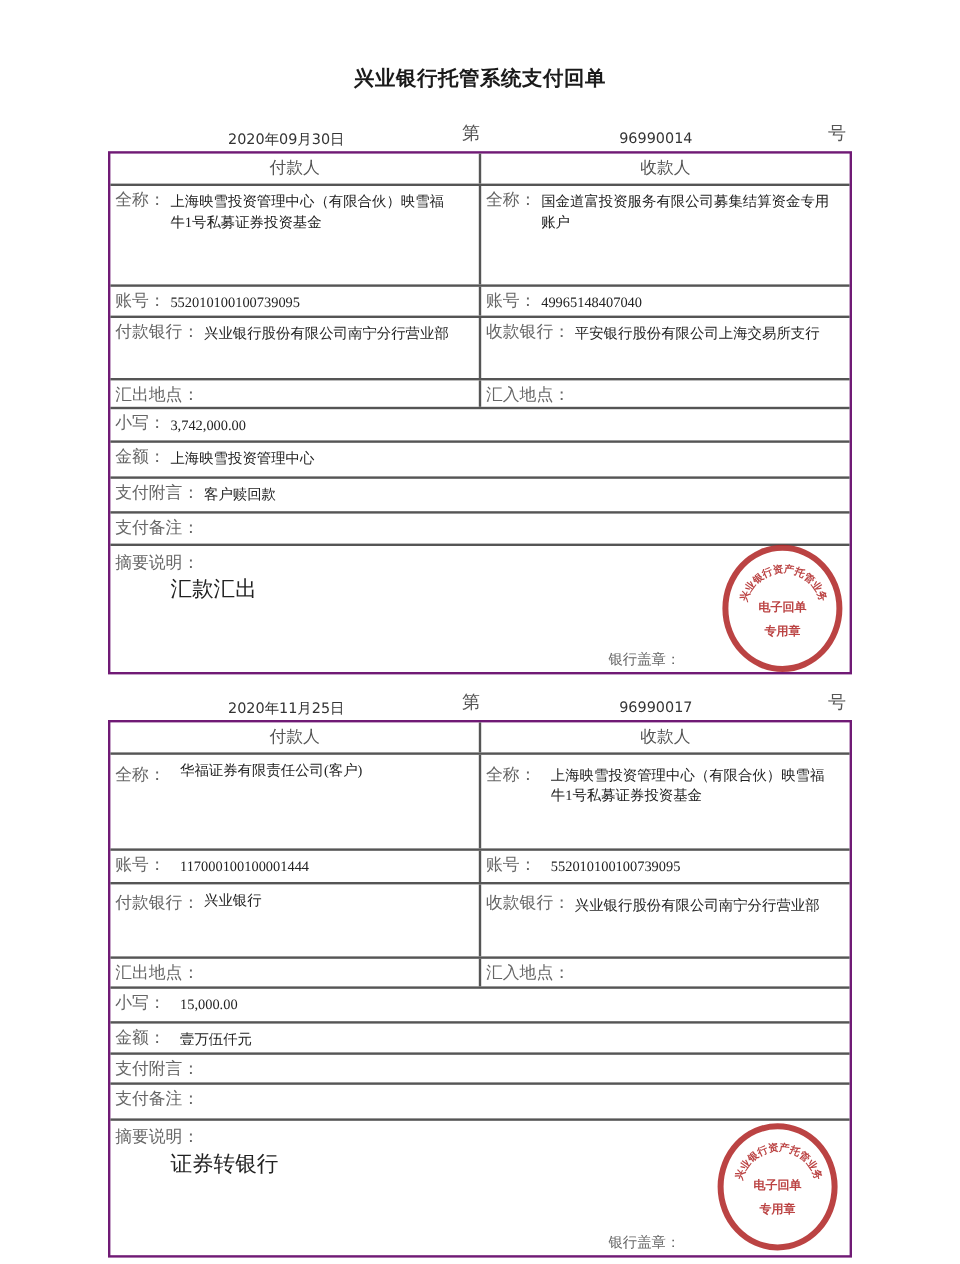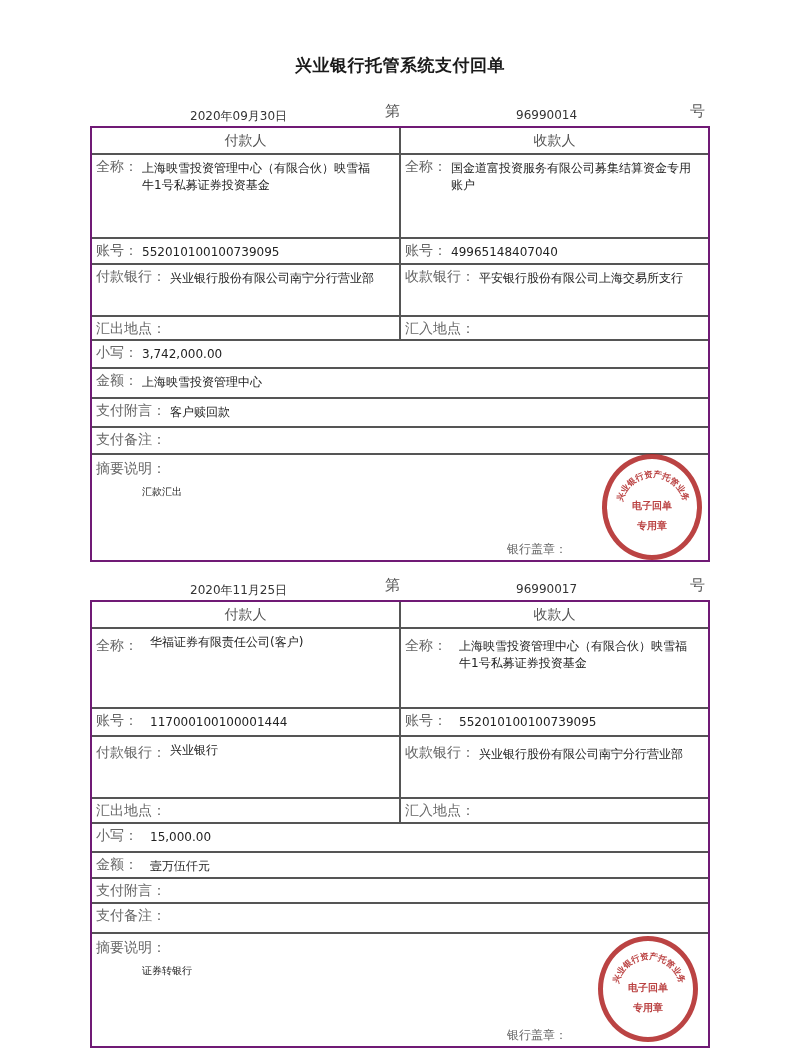--- a/index.html
+++ b/index.html
@@ -19,26 +19,26 @@
   .meta .num { position: absolute; left: 426px; top: 8px; }
   .meta .hao { position: absolute; left: 600px; top: 2px; font-family: "DejaVu Serif", serif; font-size: 15px; color: #555; }
 
   .form { border: 2px solid #701a75; border-top-width: 2px; width: 620px; }
   .row { display: flex; border-bottom: 2px solid #555; }
   .row:last-child { border-bottom: none; }
   .cell { flex: 1; padding: 3px 4px; position: relative; }
   .cell + .cell { border-left: 2px solid #555; }
   .hdr { text-align: center; font-family: "DejaVu Serif", serif; font-size: 14px; color: #555; height: 25px; line-height: 19px; }
   .lbl { font-family: "DejaVu Serif", serif; font-size: 14px; color: #666; white-space: nowrap; }
-  .val { font-size: 12px; color: #222; line-height: 17px; }
+  .val { font-size: 12px; color: #222; line-height: 17px; font-family: Liberation Serif, serif; }
   .inline { display: flex; align-items: flex-start; }
   .inline .val { margin-left: 4px; padding-top: 2px; }
   .full { width: 100%; }
   .summary { position: relative; }
-  .summary .val { position: absolute; left: 50px; top: 28px; font-size: 10px; }
+  .summary .val { position: absolute; left: 50px; top: 28px; font-size: 18px; }
   .seal-lbl { position: absolute; left: 415px; bottom: 2px; font-family: "DejaVu Serif", serif; font-size: 12px; color: #666; }
 
   .stamp {
     position: absolute; border: 5px solid #b22a2a; border-radius: 50%;
     width: 100px; height: 106px; opacity: 0.88;
   }
   .stamp .arc { position: absolute; left: 0; top: 0; width: 100%; height: 100%; }
   .stamp .l1, .stamp .l2 { position: absolute; left: 0; width: 100%; text-align: center; color: #b22a2a; font-size: 10px; font-weight: bold; }
   .stamp .l1 { top: 40px; }
   .stamp .l2 { top: 60px; }

